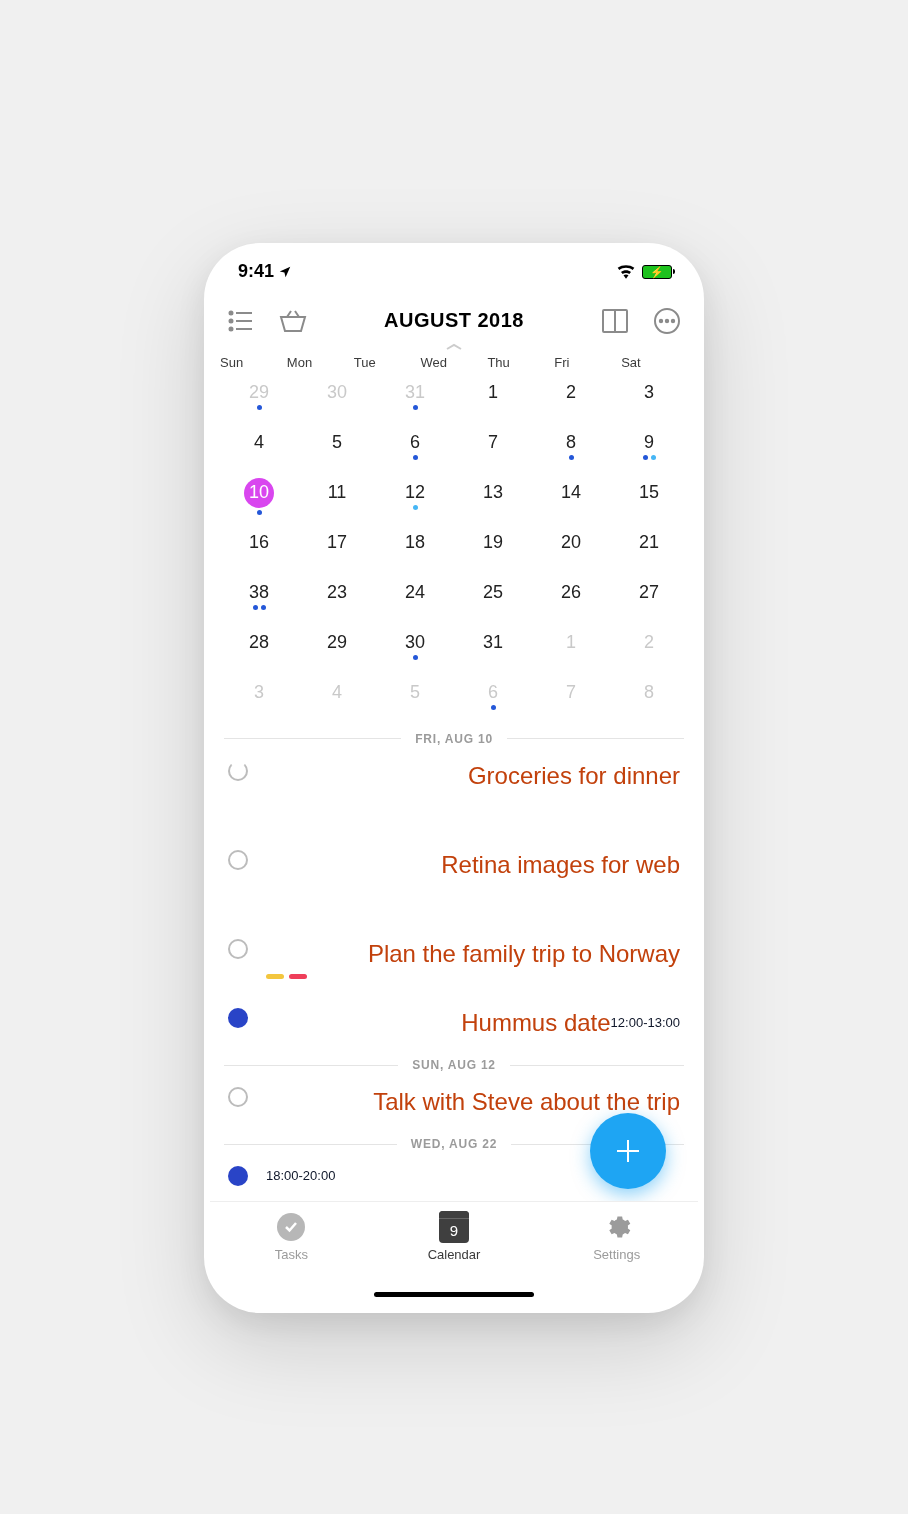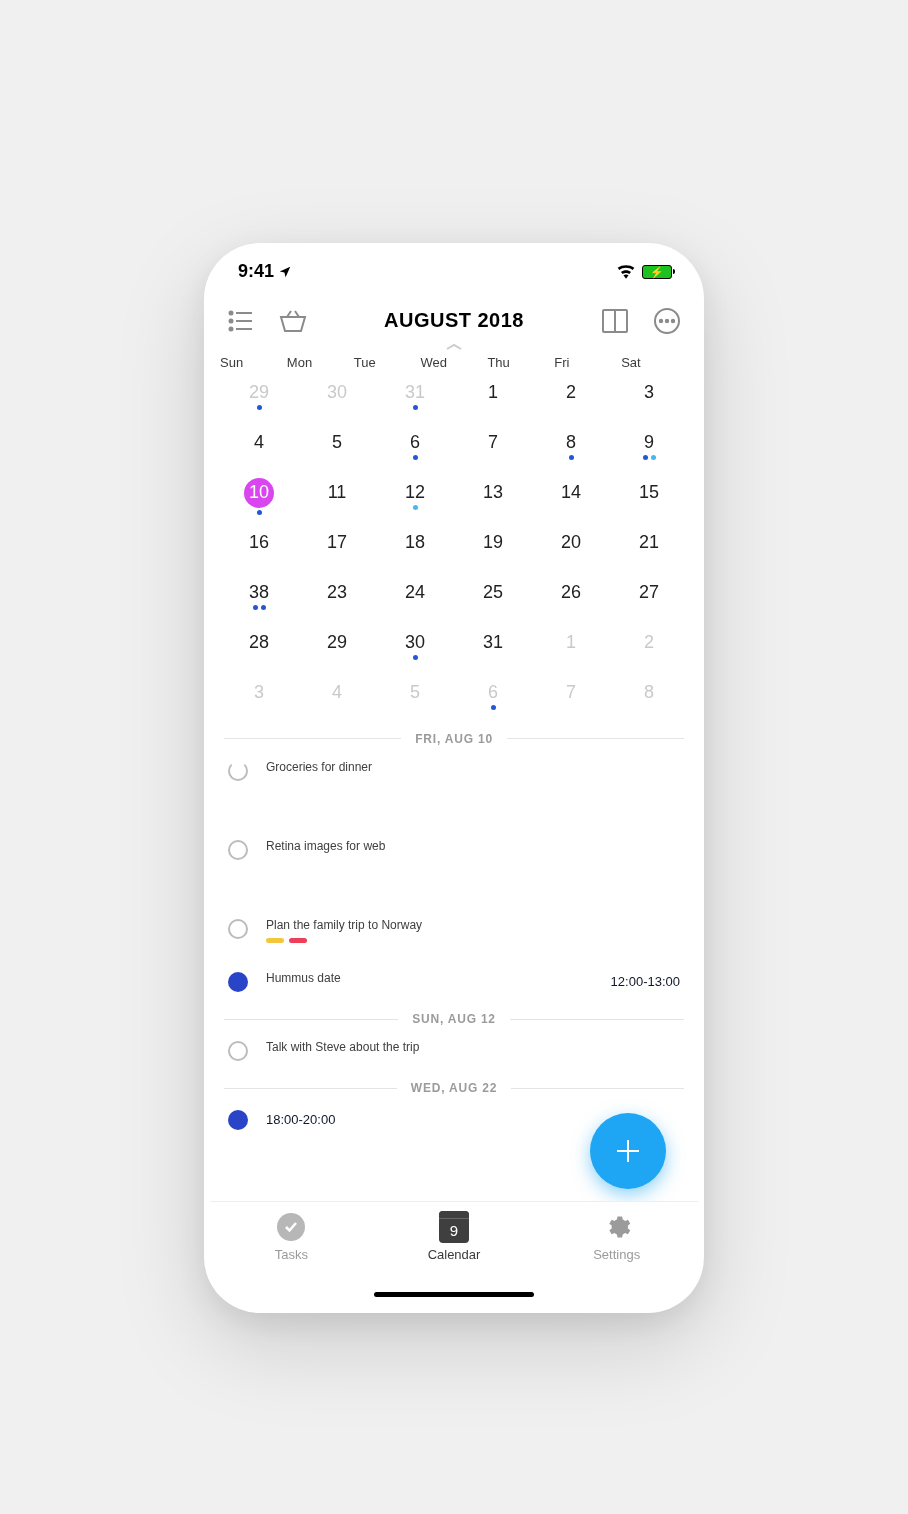--- a/index.html
+++ b/index.html
@@ -32,21 +32,21 @@
 .dot.light{background:#46b6f5;}
 .divider-label{display:flex;align-items:center;gap:14px;padding:0 14px;margin-top:6px;justify-content:space-between;}
 .divider-label .line{flex:1;height:1px;background:#e4e4e4;}
 .divider-label span{font-size:12px;font-weight:600;color:#9b9b9b;letter-spacing:0.8px;}
 .list{flex:1;overflow:hidden;}
 .item{display:flex;align-items:flex-start;padding:14px 18px 14px 18px;position:relative;}
 .marker{width:20px;height:20px;border-radius:50%;border:2px solid #bcbcbc;flex-shrink:0;margin-right:18px;margin-top:1px;}
 .marker.partial{border-top-color:transparent;}
 .marker.event{border:none;background:#2944c7;}
 .item-body{flex:1;}
-.item-title{font-size:12px;color:#404040;line-height:1.3;}
+.item-title{font-size:24px;color:#c2410c;line-height:1.3;text-align:right;}
 .item-sub{font-size:15px;color:#9b9b9b;margin-top:2px;}
 .item-time{font-size:13px;color:#0f172a;align-self:center;}
 .tags{display:flex;gap:5px;margin-top:5px;}
 .tag{width:18px;height:5px;border-radius:3px;}
 .tag.y{background:#f3c63e;}
 .tag.r{background:#ef3e5a;}
 .fab{position:absolute;right:32px;bottom:118px;width:76px;height:76px;border-radius:50%;background:#1ea5f3;display:flex;align-items:center;justify-content:center;color:#fff;box-shadow:0 6px 18px rgba(30,165,243,0.5);cursor:pointer;}
 .tabbar{position:absolute;bottom:0;left:0;right:0;height:106px;background:#fff;border-top:1px solid #eee;display:flex;padding-top:10px;}
 .tab{flex:1;display:flex;flex-direction:column;align-items:center;gap:5px;color:#9b9b9b;font-size:13px;cursor:pointer;}
 .tab.active{color:#3a3a3a;}

